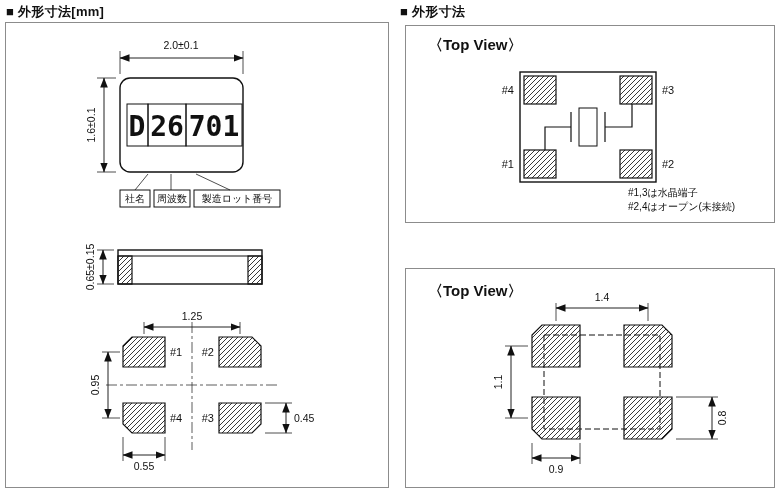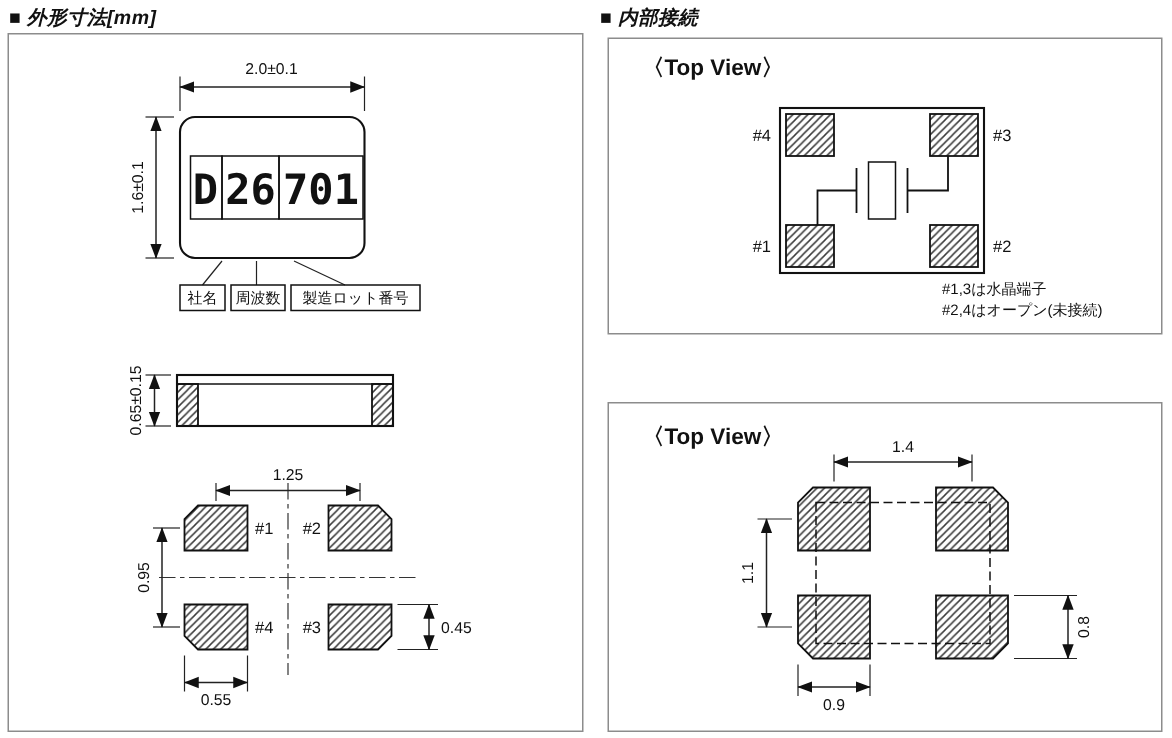--- a/index.html
+++ b/index.html
@@ -1,20 +1,20 @@
 <!DOCTYPE html>
 <html><head>
 <meta charset="utf-8">
 <style>
   * { margin:0; padding:0; box-sizing:border-box; }
   html,body { background:#ffffff; }
   body { font-family:"Liberation Sans","DejaVu Sans",sans-serif; color:#111; }
   .page { position:relative; width:781px; height:492px; background:#ffffff; overflow:hidden; }
   .panel { position:absolute; border:1px solid #8c8c8c; background:#ffffff; }
-  .section-title { position:absolute; font-size:13px; font-weight:bold; color:#111; letter-spacing:0.3px; white-space:nowrap;font-style:italic; }
+  .section-title { position:absolute; font-size:13px; font-weight:bold; color:#111; letter-spacing:0.3px; white-space:nowrap; }
   svg.overlay { position:absolute; left:0; top:0; }
   svg text { font-family:"Liberation Sans","DejaVu Sans",sans-serif; fill:#111; }
   .dim { font-size:10.5px; }
   .padlbl { font-size:11px; }
   .view-label { font-size:15px; font-weight:bold; }
   .note { font-size:10px; }
   .small { font-size:10px; }
   .marking { font-family:"DejaVu Sans Mono","Liberation Mono",monospace; font-size:28px; font-weight:bold; }
   .part { fill:#ffffff; stroke:#111; stroke-width:1.4; }
   .thin { fill:none; stroke:#111; stroke-width:1; }
@@ -28,21 +28,21 @@
 </head>
 <body>
 
 <div class="page">
 
   <div class="panel" style="left:5px;top:22px;width:384px;height:466px"></div>
   <div class="panel" style="left:405px;top:25px;width:370px;height:198px"></div>
   <div class="panel" style="left:405px;top:268px;width:370px;height:220px"></div>
 
   <div class="section-title" style="left:6px;top:3px">■ 外形寸法[mm]</div>
-  <div class="section-title" style="left:400px;top:3px">■ 内部接続</div>
+  <div class="section-title" style="left:400px;top:3px">■ 外形寸法</div>
 
   <svg class="overlay" width="781" height="492" viewBox="0 0 781 492">
     <defs>
       <pattern id="hatch" width="5" height="5" patternUnits="userSpaceOnUse">
         <path d="M-1,1 l2,-2 M0,5 l5,-5 M4,6 l2,-2" stroke="#3a3a3a" stroke-width="1"></path>
       </pattern>
       <marker id="arr" viewBox="0 0 10 10" refX="9.5" refY="5" markerWidth="10" markerHeight="10" orient="auto-start-reverse">
         <path d="M0,1.2 L10,5 L0,8.8 z" fill="#111"></path>
       </marker>
     </defs>

